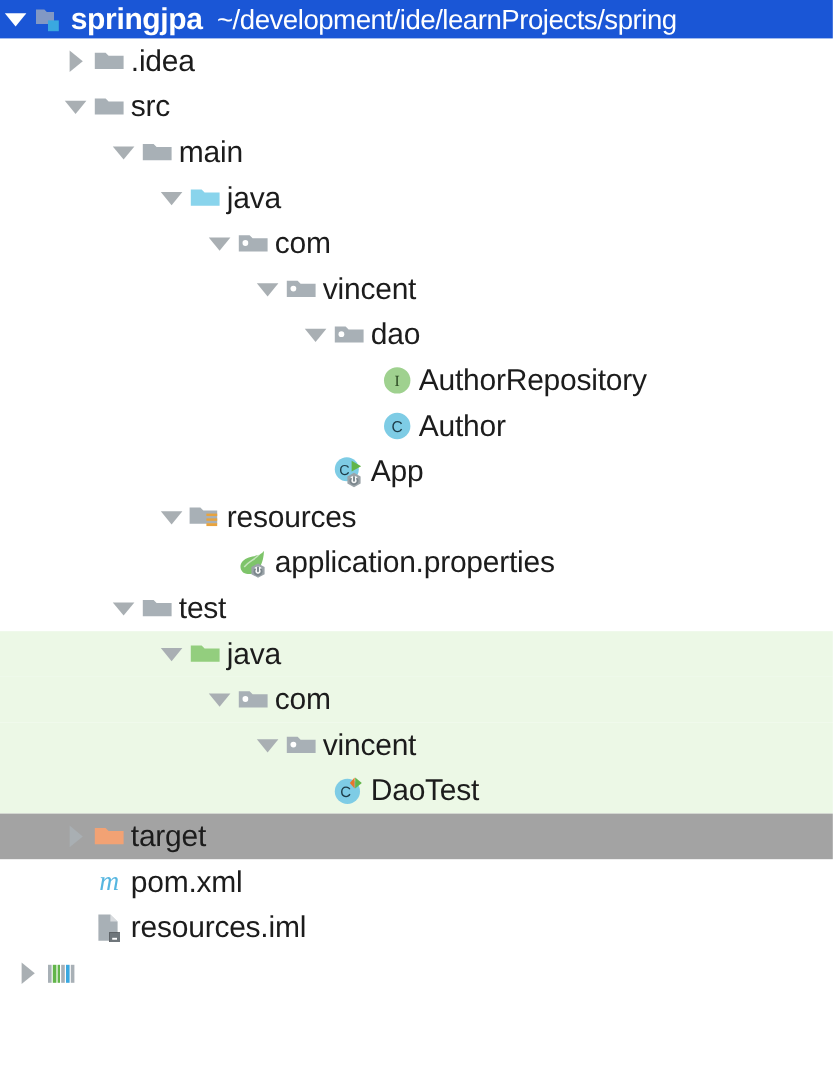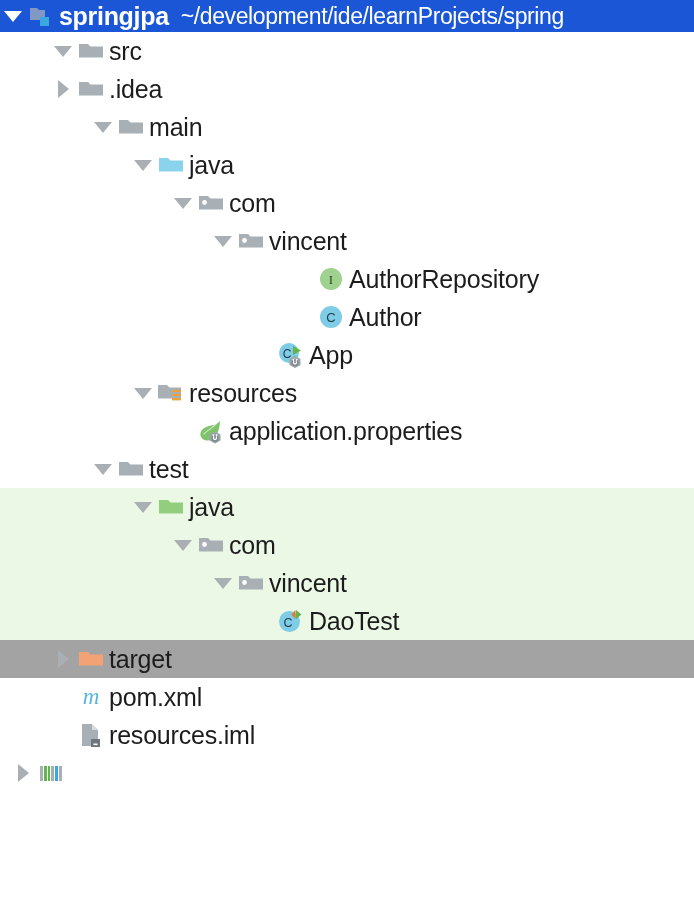--- a/index.html
+++ b/index.html
@@ -103,42 +103,42 @@
       </svg>
     </div>
     <span class="label-main">springjpa</span>
     <span class="label-path">~/development/ide/learnProjects/spring</span>
   </div>
 
   <div id="rows">
       <div class="row">
         <div class="indent" style="width: 50px;"></div>
         <div class="twisty">
+          <div class="tri-right"></div>
+        </div>
+        <div class="icon">
+          <svg width="30" height="30" viewBox="0 0 30 30">
+            <path d="M3 8 h9 l2.5 2.5 h12.5 v11 h-24 z" fill="#a8b0b6"></path>
+          </svg>
+        </div>
+        <span class="label">.idea</span>
+      </div>
+      <div class="row">
+        <div class="indent" style="width: 50px;"></div>
+        <div class="twisty">
           <div class="tri-down"></div>
         </div>
         <div class="icon">
           <svg width="30" height="30" viewBox="0 0 30 30">
             <path d="M3 8 h9 l2.5 2.5 h12.5 v11 h-24 z" fill="#a8b0b6"></path>
           </svg>
         </div>
         <span class="label">src</span>
       </div>
       <div class="row">
-        <div class="indent" style="width: 50px;"></div>
-        <div class="twisty">
-          <div class="tri-right"></div>
-        </div>
-        <div class="icon">
-          <svg width="30" height="30" viewBox="0 0 30 30">
-            <path d="M3 8 h9 l2.5 2.5 h12.5 v11 h-24 z" fill="#a8b0b6"></path>
-          </svg>
-        </div>
-        <span class="label">.idea</span>
-      </div>
-      <div class="row">
         <div class="indent" style="width: 90px;"></div>
         <div class="twisty">
           <div class="tri-down"></div>
         </div>
         <div class="icon">
           <svg width="30" height="30" viewBox="0 0 30 30">
             <path d="M3 8 h9 l2.5 2.5 h12.5 v11 h-24 z" fill="#a8b0b6"></path>
           </svg>
         </div>
         <span class="label">main</span>
@@ -173,20 +173,33 @@
         <div class="twisty">
           <div class="tri-down"></div>
         </div>
         <div class="icon">
           <svg width="30" height="30" viewBox="0 0 30 30">
             <path d="M3 8 h9 l2.5 2.5 h12.5 v11 h-24 z" fill="#a8b0b6"></path>
             <circle cx="8.5" cy="14.5" r="2.4" fill="#ffffff"></circle>
           </svg>
         </div>
         <span class="label">vincent</span>
+      </div>
+      <div class="row">
+        <div class="indent" style="width: 250px;"></div>
+        <div class="twisty">
+          <div class="tri-down"></div>
+        </div>
+        <div class="icon">
+          <svg width="30" height="30" viewBox="0 0 30 30">
+            <path d="M3 8 h9 l2.5 2.5 h12.5 v11 h-24 z" fill="#a8b0b6"></path>
+            <circle cx="8.5" cy="14.5" r="2.4" fill="#ffffff"></circle>
+          </svg>
+        </div>
+        <span class="label">dao</span>
       </div>
       <div class="row">
         <div class="indent" style="width: 290px;"></div>
         <div class="twisty empty"></div>
         <div class="icon">
           <svg width="30" height="30" viewBox="0 0 30 30">
             <circle cx="15" cy="15" r="11" fill="#9fd18f"></circle>
             <text x="15" y="20" font-family="Liberation Serif, serif" font-size="13" fill="#2b4a22" text-anchor="middle">I</text>
           </svg>
         </div>

